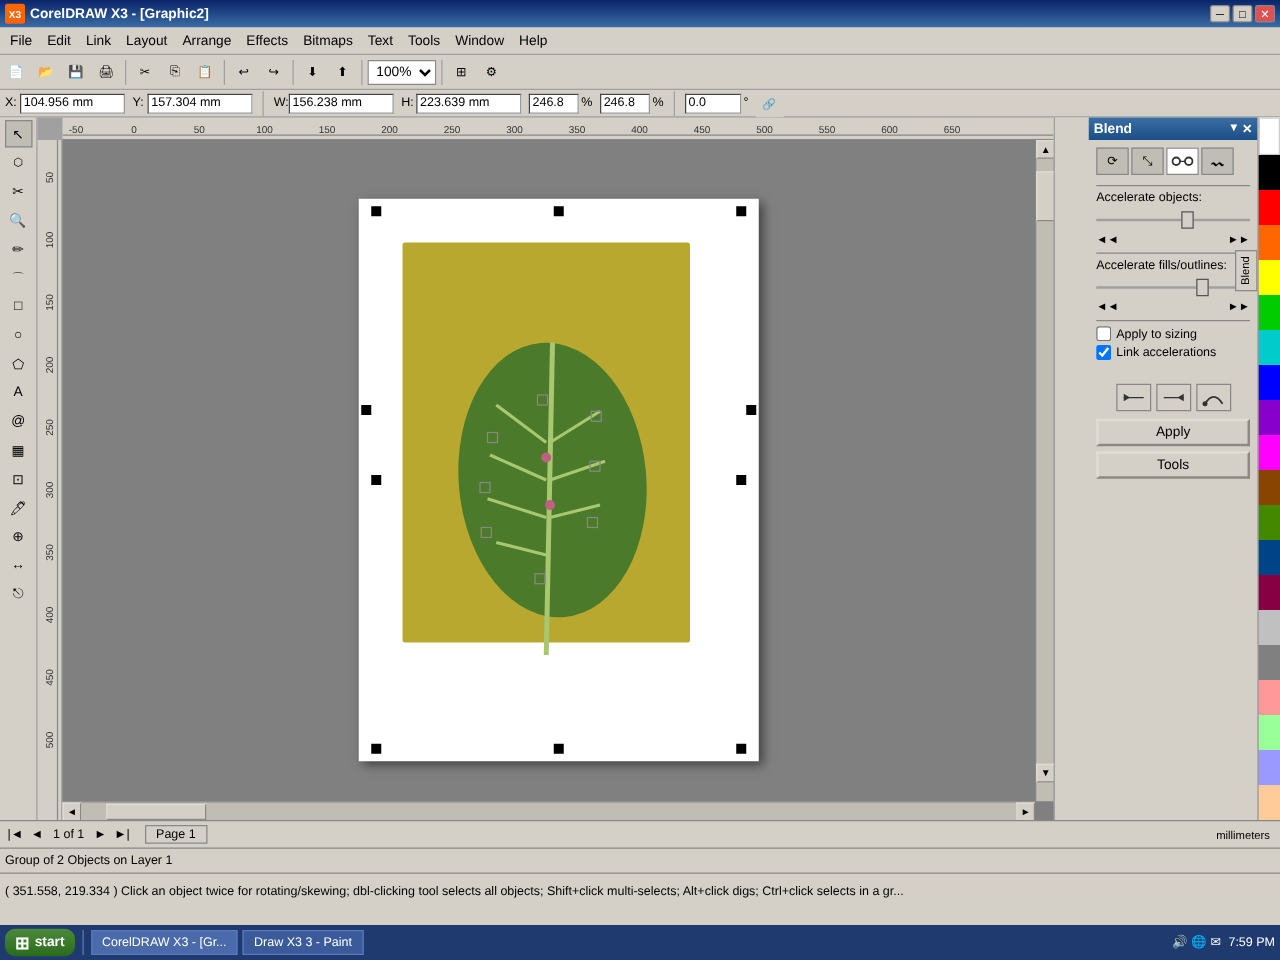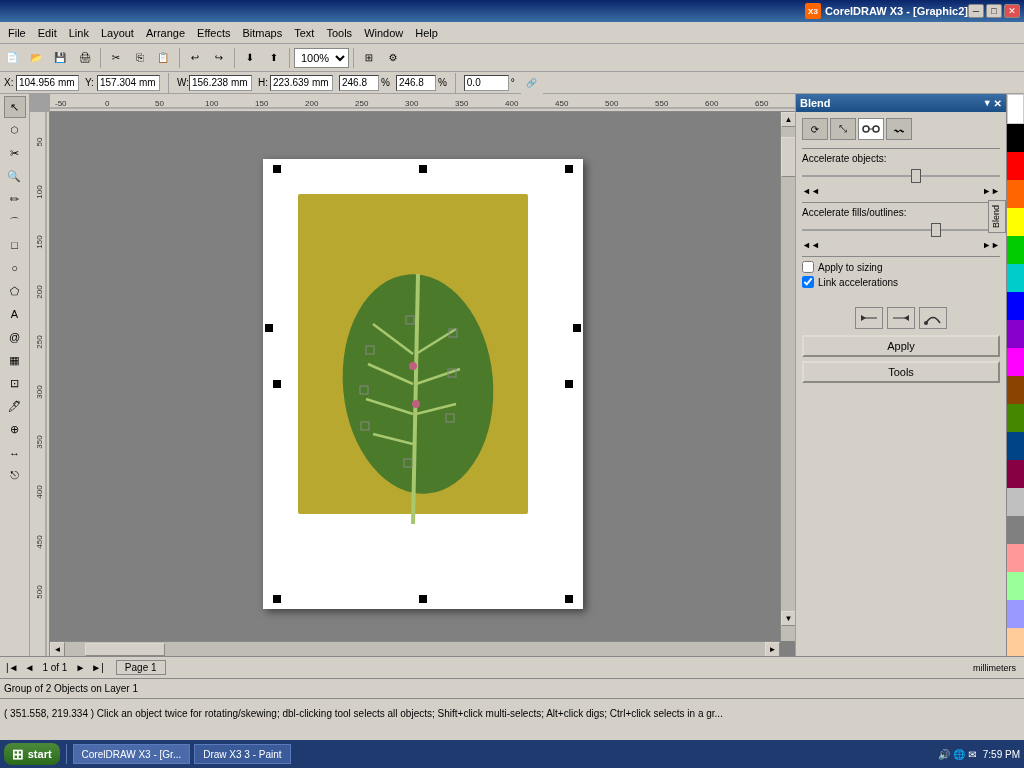--- a/index.html
+++ b/index.html
@@ -5,21 +5,21 @@
     * { margin: 0; padding: 0; box-sizing: border-box; }
     body { font-family: 'Segoe UI', Tahoma, Geneva, Verdana, sans-serif; font-size: 11px; background: #d4d0c8; overflow: hidden; width: 1024px; height: 768px; }
 
     
     #title-bar {
       background: linear-gradient(to bottom, #0a246a, #3a6ea5);
       color: white;
       height: 22px;
       display: flex;
       align-items: center;
-      justify-content: flex-end;
+      justify-content: space-between;
       padding: 0 4px;
       user-select: none;
     }
     #title-bar .title { font-size: 11px; font-weight: bold; display: flex; align-items: center; gap: 4px; }
     #title-bar .title-icon { width: 16px; height: 16px; background: #ff6600; border-radius: 2px; display: inline-flex; align-items: center; justify-content: center; font-size: 8px; color: white; }
     #title-bar .win-controls { display: flex; gap: 2px; }
     #title-bar .win-btn { width: 16px; height: 14px; background: #d4d0c8; border: 1px solid #888; border-radius: 2px; cursor: pointer; display: flex; align-items: center; justify-content: center; font-size: 9px; color: #000; }
     #title-bar .win-btn.close { background: #e05050; color: white; }
 
     
@@ -65,21 +65,21 @@
       display: flex;
       align-items: center;
       border-bottom: 1px solid #a0a0a0;
       padding: 0 4px;
       gap: 6px;
     }
     .coord-field {
       display: flex; align-items: center; gap: 2px; font-size: 10px;
     }
     .coord-label { font-size: 10px; width: 10px; }
-    .coord-val { background: white; border: 1px inset #999; width: 63px; height: 16px; font-size: 10px; padding: 0 2px; }
+    .coord-val { background: white; border: 1px inset #999; width: 84px; height: 16px; font-size: 10px; padding: 0 2px; }
 
     
     #main {
       display: flex;
       height: calc(768px - 22px - 22px - 28px - 22px - 22px - 20px - 22px);
     }
 
     
     #left-toolbar {
       width: 30px;
@@ -133,25 +133,26 @@
     
     .handle {
       position: absolute;
       width: 8px; height: 8px;
       background: black;
       z-index: 10;
     }
 
     
     #right-panel {
-      width: 211px;
+      width: 163px;
       background: #d4d0c8;
       border-left: 1px solid #a0a0a0;
       display: flex;
       flex-direction: column;
+      padding-left: 27px;
     }
     #blend-panel {
       flex: 1;
       display: flex;
       flex-direction: column;
     }
     #blend-header {
       background: linear-gradient(to bottom, #3a6ea5, #1a4e85);
       color: white;
       height: 18px;

